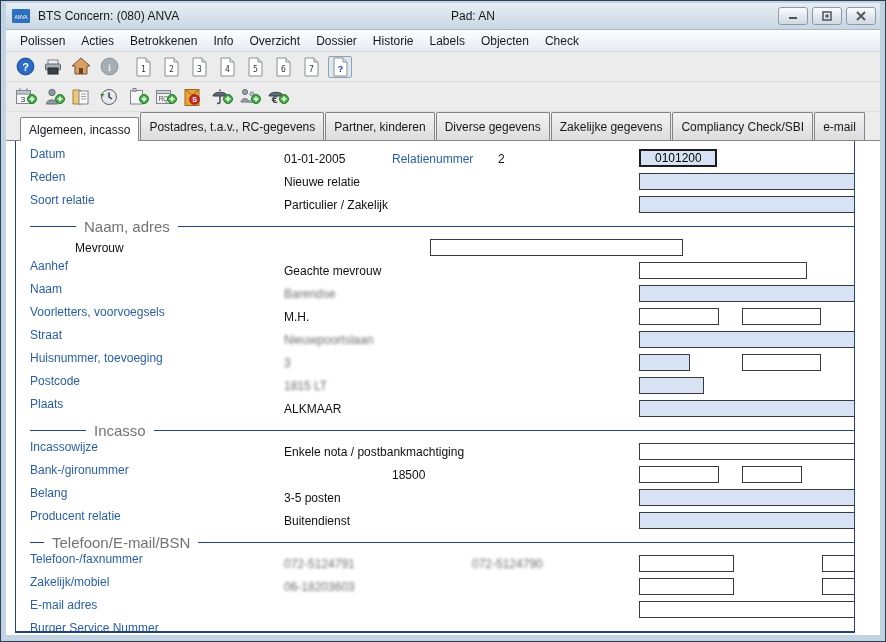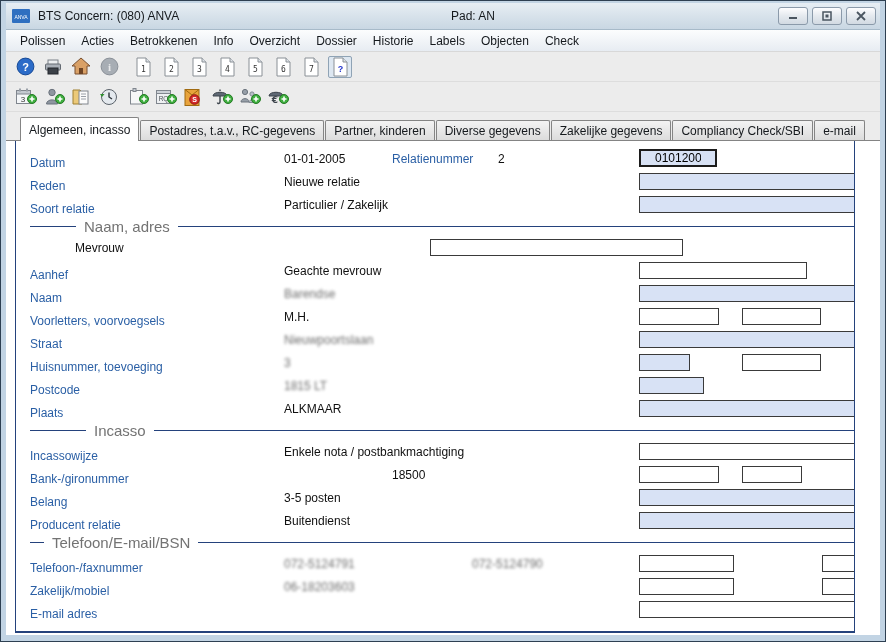--- a/index.html
+++ b/index.html
@@ -57,40 +57,40 @@
   }
   .badge { position:absolute; right:-1px; bottom:0; }
 
   
   .tabbar {
     height:29px; flex:0 0 29px; background:#ececec;
     display:flex; align-items:flex-end; padding-left:14px;
     border-bottom:1px solid #848484; position:relative; z-index:3;
   }
   .tab {
-    height:20px; padding:0 8px; margin-right:1px;
+    height:28px; padding:0 8px; margin-right:1px;
     background:linear-gradient(#f3f3f3,#dcdcdc);
     border:1px solid #848484; border-bottom:none;
     border-radius:2px 2px 0 0;
     font-size:12px; color:#15191d; display:flex; align-items:center; white-space:nowrap;
   }
   .tab.active {
     height:24px; background:#fff; margin-bottom:-1px; z-index:4; position:relative;padding-left:8px;
   }
 
   
   .content { flex:1; position:relative; background:#fff; }
   .panel {
     position:absolute; left:9px; right:25px; top:0; bottom:2px;
     border-left:1px solid #24427c; border-right:1px solid #24427c;
     background:#fff; overflow:hidden; padding:6px 0 0 14px;
   }
   .panel .bottom-line { position:absolute; left:0; right:0; bottom:0; height:2px; background:#24427c; }
 
-  .frow { height:23px; display:flex; align-items:flex-end; }
+  .frow { height:23px; display:flex; align-items:flex-start; }
   .flabel { width:209px; flex:0 0 209px; font-size:12px; color:#2a5fa5; white-space:nowrap; }
   .fvalue { width:355px; flex:0 0 355px; position:relative; height:100%; font-size:12px; color:#101010;margin-left:45px; }
   .fvalue .v { position:absolute; top:50%; transform:translateY(-50%); left:0; white-space:nowrap; }
   .fvalue .sub2 { left:108px; }
   .fvalue .sub3 { left:214px; }
   .fvalue .bluelbl { color:#2a5fa5; }
   .blur { color:#6e6e6e; filter:blur(1.7px); }
   .finputs { flex:1; position:relative; height:100%; }
   .inp {
     position:absolute; top:3px; height:17px; border:1px solid #3a3a3a;

